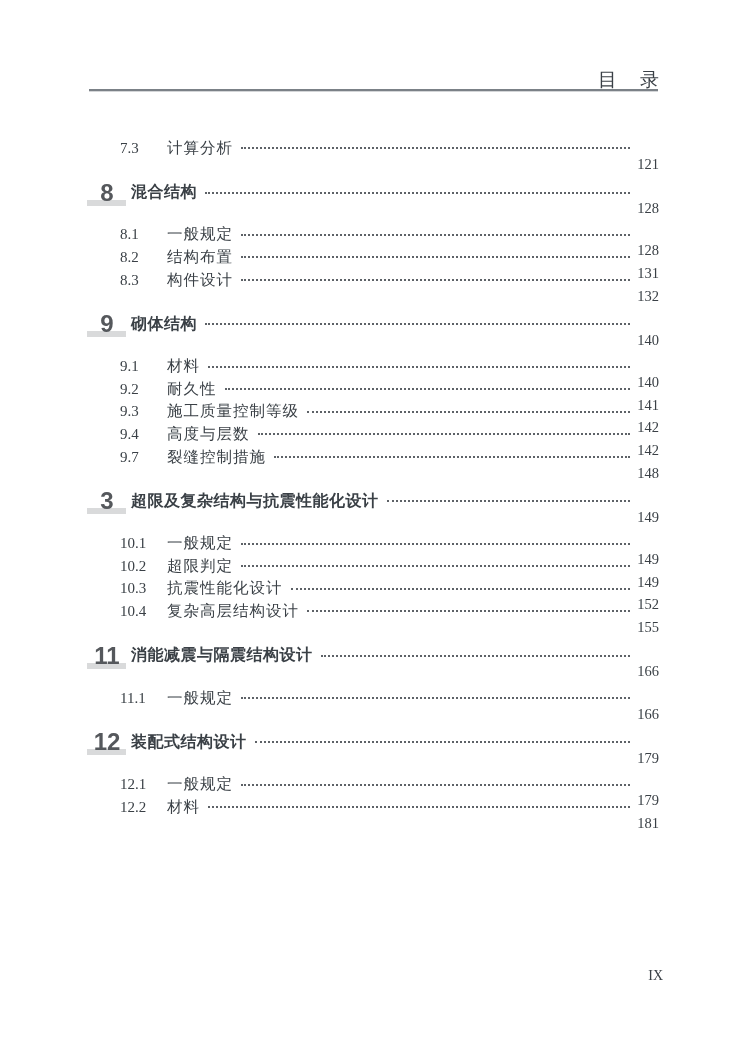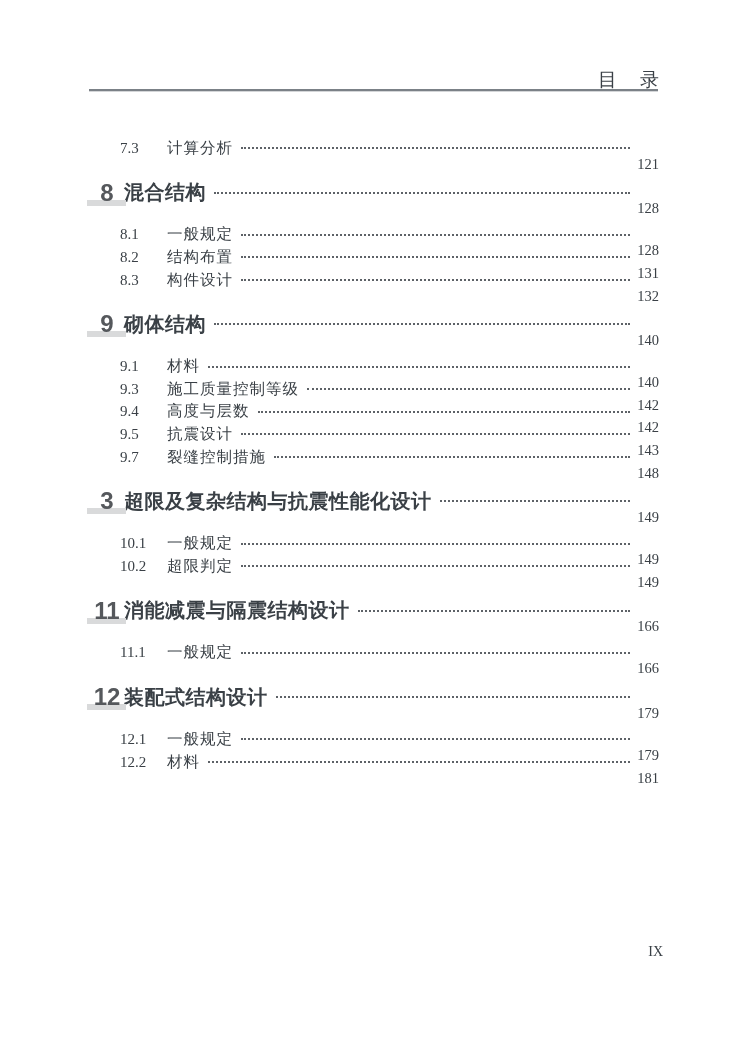--- a/index.html
+++ b/index.html
@@ -100,28 +100,29 @@
     left: -3px;
     right: -2px;
     bottom: 1px;
     height: 6px;
     background: var(--chapter_bar, #d9dadb);
     z-index: -1;
   }
   .ch-title {
     flex: none;
     font-weight: 700;
-    font-size: 20px;
+    font-size: 16px;
+    margin-left: 7px;
     letter-spacing: 0.5px;
   }
 
   
   .page-footer {
     position: absolute;
-    top: 944px;
+    top: 968px;
     left: 89px;
     width: 574px;
     text-align: right;
     font-size: 14px;
     color: var(--text, #3a4046);
   }
 </style>
 </head>
 <body>
 
@@ -170,38 +171,38 @@
         <span class="leader"></span>
         <span class="ch-page">140</span>
       </div>
       <div class="section-row">
         <span class="sec-num">9.1</span>
         <span class="sec-title">材料</span>
         <span class="leader"></span>
         <span class="sec-page">140</span>
       </div>
       <div class="section-row">
+        <span class="sec-num">9.2</span>
+        <span class="sec-title">耐久性</span>
+        <span class="leader"></span>
+        <span class="sec-page">141</span>
+      </div>
+      <div class="section-row">
         <span class="sec-num">9.3</span>
         <span class="sec-title">施工质量控制等级</span>
         <span class="leader"></span>
         <span class="sec-page">142</span>
       </div>
       <div class="section-row">
         <span class="sec-num">9.4</span>
         <span class="sec-title">高度与层数</span>
         <span class="leader"></span>
         <span class="sec-page">142</span>
       </div>
       <div class="section-row">
-        <span class="sec-num">9.5</span>
-        <span class="sec-title">抗震设计</span>
-        <span class="leader"></span>
-        <span class="sec-page">143</span>
-      </div>
-      <div class="section-row">
         <span class="sec-num">9.7</span>
         <span class="sec-title">裂缝控制措施</span>
         <span class="leader"></span>
         <span class="sec-page">148</span>
       </div>
       <div class="chapter-row">
         <span class="ch-num">3</span>
         <span class="ch-title">超限及复杂结构与抗震性能化设计</span>
         <span class="leader"></span>
         <span class="ch-page">149</span>
@@ -210,20 +211,32 @@
         <span class="sec-num">10.1</span>
         <span class="sec-title">一般规定</span>
         <span class="leader"></span>
         <span class="sec-page">149</span>
       </div>
       <div class="section-row">
         <span class="sec-num">10.2</span>
         <span class="sec-title">超限判定</span>
         <span class="leader"></span>
         <span class="sec-page">149</span>
+      </div>
+      <div class="section-row">
+        <span class="sec-num">10.3</span>
+        <span class="sec-title">抗震性能化设计</span>
+        <span class="leader"></span>
+        <span class="sec-page">152</span>
+      </div>
+      <div class="section-row">
+        <span class="sec-num">10.4</span>
+        <span class="sec-title">复杂高层结构设计</span>
+        <span class="leader"></span>
+        <span class="sec-page">155</span>
       </div>
       <div class="chapter-row">
         <span class="ch-num">11</span>
         <span class="ch-title">消能减震与隔震结构设计</span>
         <span class="leader"></span>
         <span class="ch-page">166</span>
       </div>
       <div class="section-row">
         <span class="sec-num">11.1</span>
         <span class="sec-title">一般规定</span>

